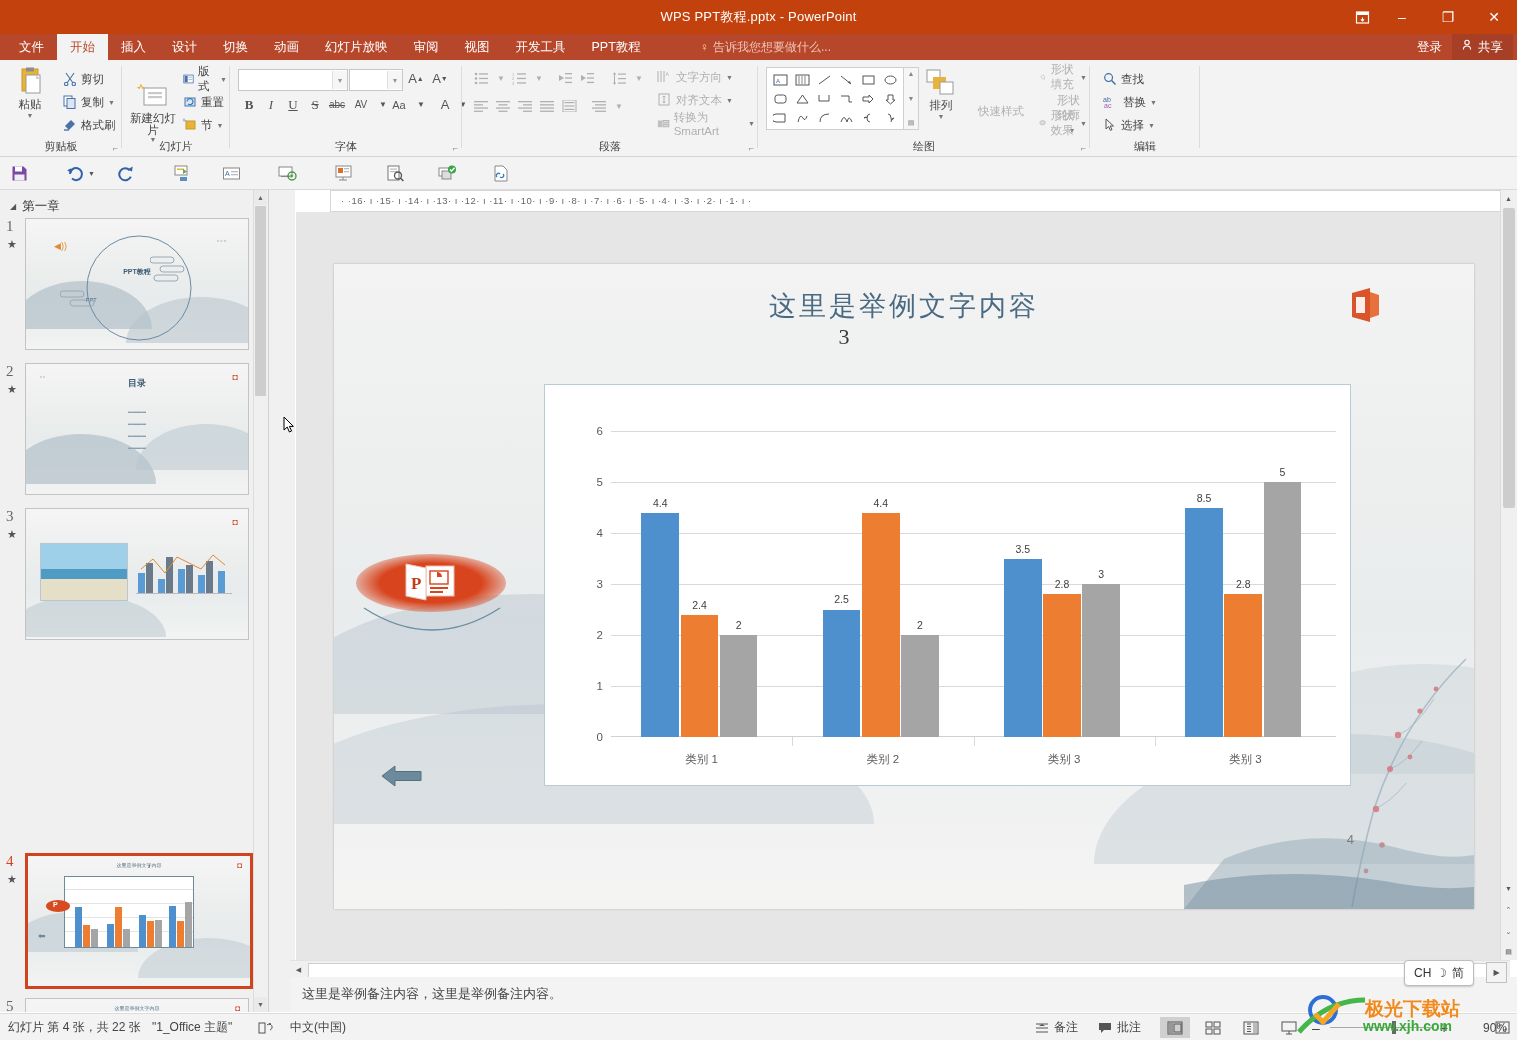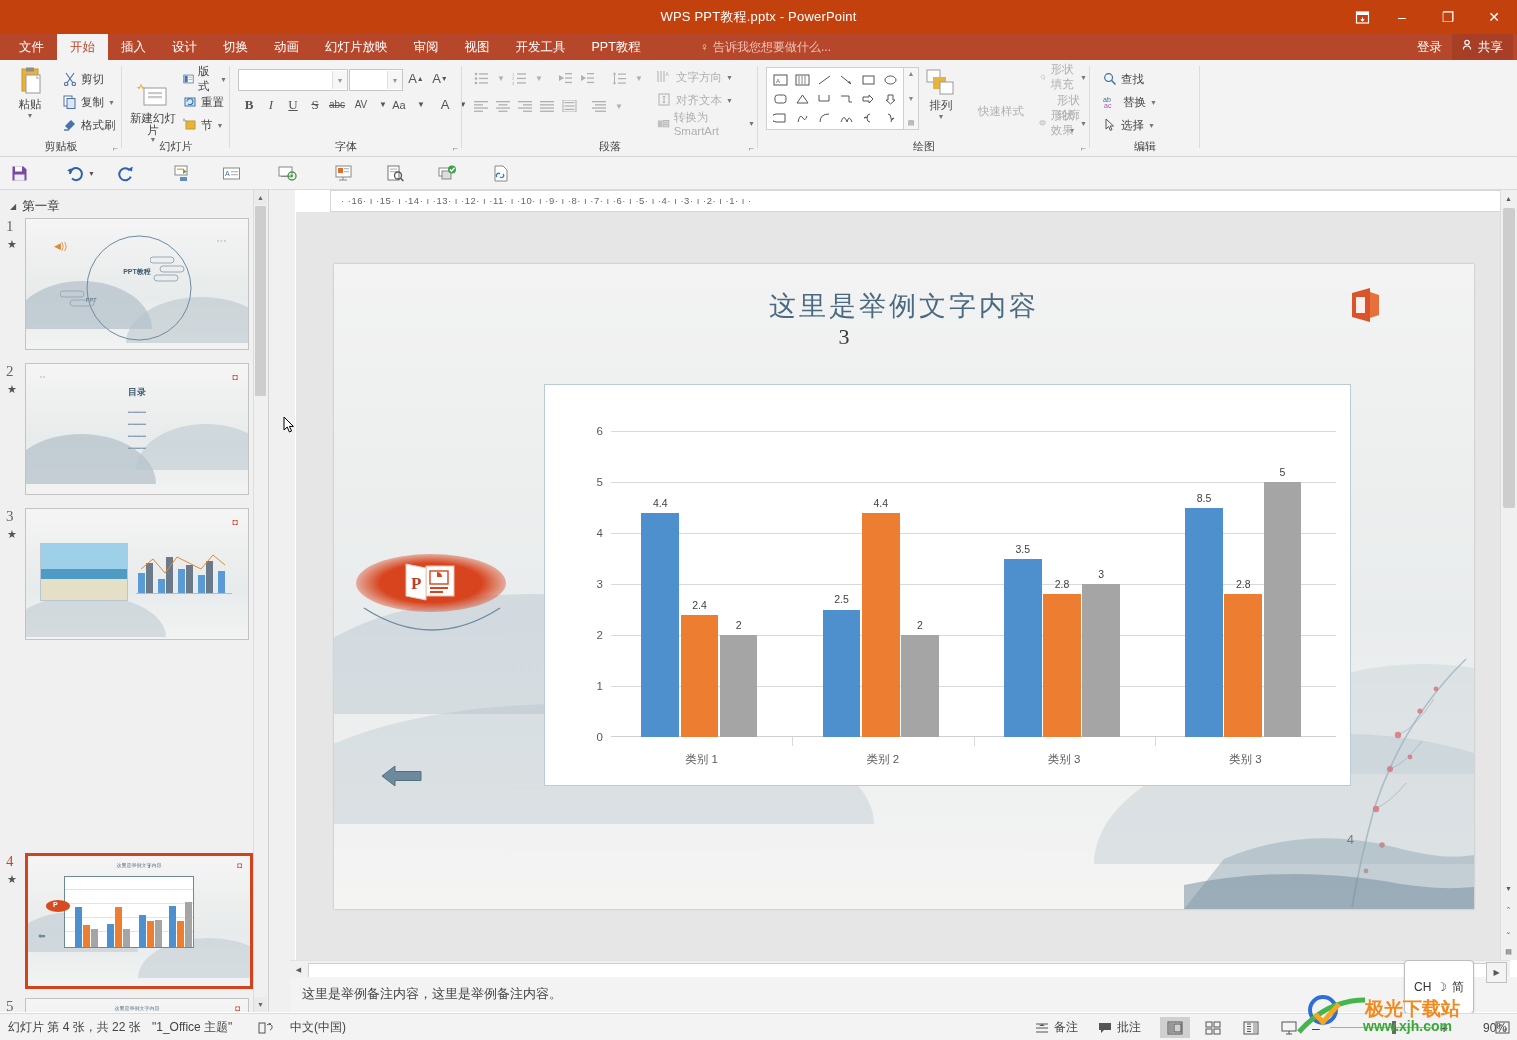--- a/index.html
+++ b/index.html
@@ -126,21 +126,21 @@
   .v-sb .thb{position:absolute;left:2px;width:12px;background:#cdcdcd;border-radius:2px;}
   .h-sb{position:absolute;left:290px;top:960px;width:1220px;height:17px;background:#f0f0f0;border-top:1px solid #e2e2e2;}
   .h-sb .arw{position:absolute;top:1px;width:15px;height:15px;display:flex;align-items:center;justify-content:center;font-size:7px;color:#5a5a5a;}
   .h-sb .thb{position:absolute;top:2px;height:13px;background:#fff;border:1px solid #cfcfcf;}
 
   
   .notes{position:absolute;left:290px;top:977px;width:1227px;height:35px;background:#f3f3f3;}
   .notes-text{position:absolute;left:12px;top:8px;font-size:13px;color:#444;}
 
   
-  .ime{position:absolute;left:1404px;top:960px;height:24px;padding:14px 9px;background:#fff;border:1px solid #bcbcbc;
+  .ime{position:absolute;left:1404px;top:960px;height:24px;padding:0 9px;background:#fff;border:1px solid #bcbcbc;
     border-radius:4px;display:flex;align-items:center;gap:5px;font-size:12px;color:#333;box-shadow:0 1px 2px rgba(0,0,0,.18);}
 
   
   .status{position:absolute;left:0;top:1013px;width:1517px;height:27px;background:#f3f3f3;border-top:1px solid #dcdcdc;}
   .st-item{position:absolute;top:0;height:27px;display:flex;align-items:center;font-size:12px;color:#444;white-space:nowrap;}
   .view-btn{position:absolute;top:3px;width:30px;height:21px;display:flex;align-items:center;justify-content:center;color:#555;}
   .view-btn.on{background:#d0d0d0;}
   .zoom-track{position:absolute;top:13px;height:1px;background:#a9a9a9;}
   .zoom-knob{position:absolute;top:7px;width:4px;height:13px;background:#676767;}
 
@@ -750,21 +750,21 @@
       <div style="position:absolute;left:28px;top:22px;color:#e08a33;font-size:9px;">◀))</div>
       <div style="position:absolute;right:22px;top:20px;color:#8aa0b2;font-size:6px;">ᵛ ᵛ ᵛ</div>
     </div>
 
     <div class="thumb-num" style="top:173px;">2</div>
     <div class="thumb-star" style="top:193px;">★</div>
     <div class="thumb" style="top:173px;height:130px;">
       <div class="sbg"></div>
       <div class="mtn" style="left:-20px;top:70px;width:150px;height:50px;"></div>
       <div class="mtn" style="left:110px;top:60px;width:140px;height:46px;opacity:.5;"></div>
-      <div class="thumb-title" style="top:22px;font-size:9px;font-weight:bold;color:#3e5c73;">目录</div>
+      <div class="thumb-title" style="top:13px;font-size:9px;font-weight:bold;color:#3e5c73;">目录</div>
       <div style="position:absolute;left:0;top:42px;width:100%;text-align:center;font-size:4.5px;color:#8aa0b0;line-height:12px;">
         ▬▬▬▬<br>▬▬▬▬<br>▬▬▬▬<br>▬▬▬▬
       </div>
       <div class="offlogo" style="right:10px;top:8px;font-size:9px;">◘</div>
       <div style="position:absolute;left:14px;top:10px;color:#8aa0b2;font-size:5px;">ᵛ ᵛ</div>
     </div>
 
     <div class="thumb-num" style="top:318px;">3</div>
     <div class="thumb-star" style="top:338px;">★</div>
     <div class="thumb" style="top:318px;height:130px;">

